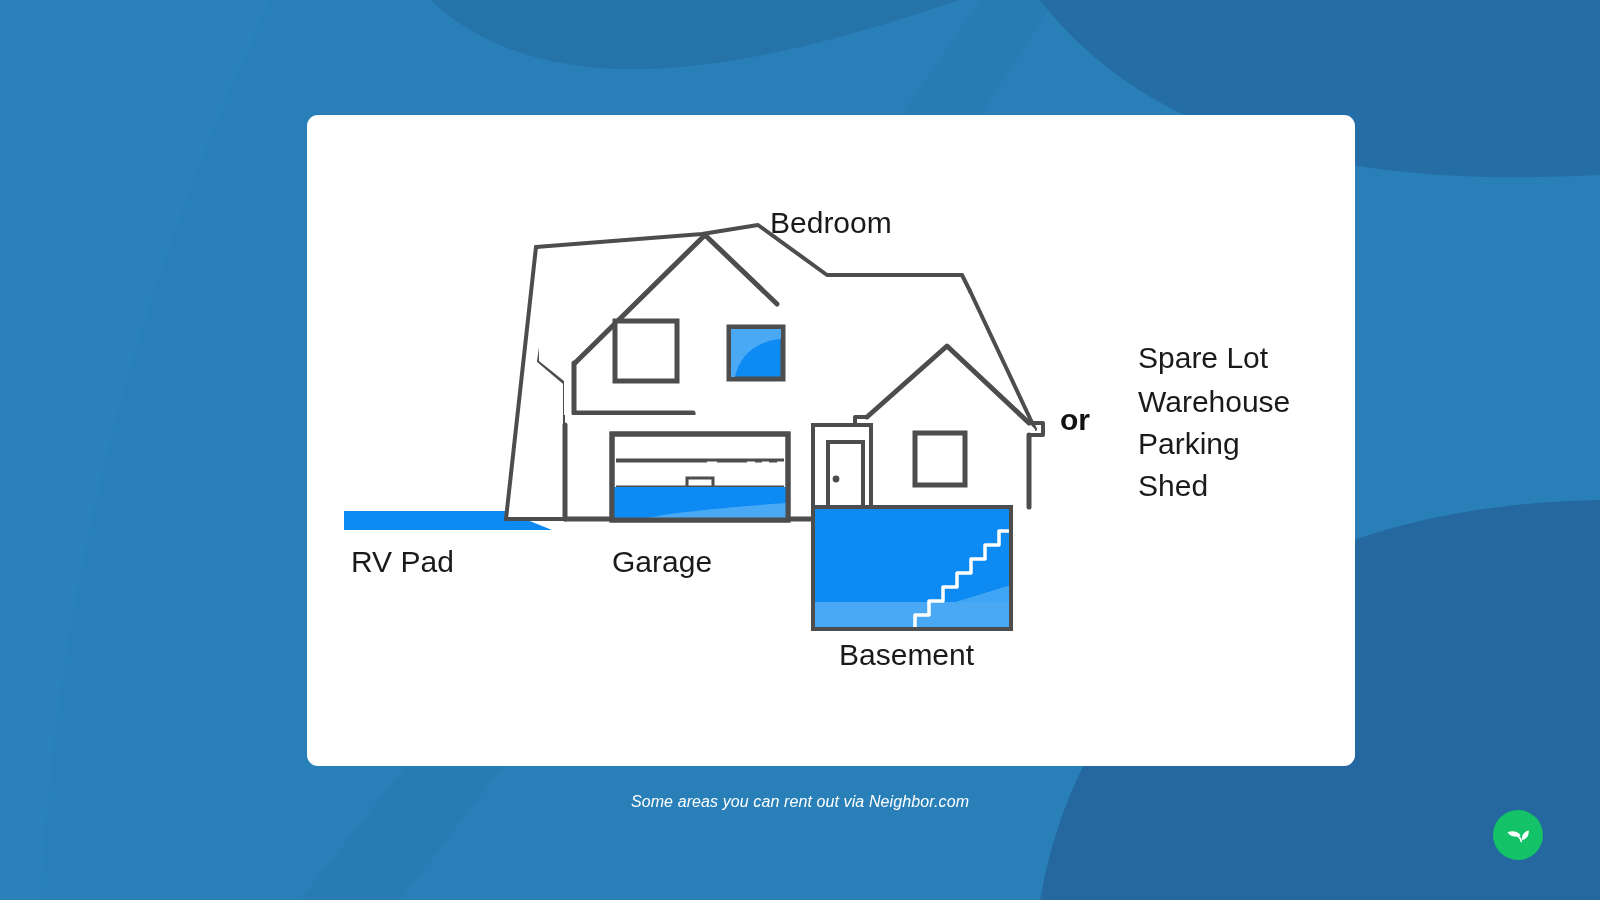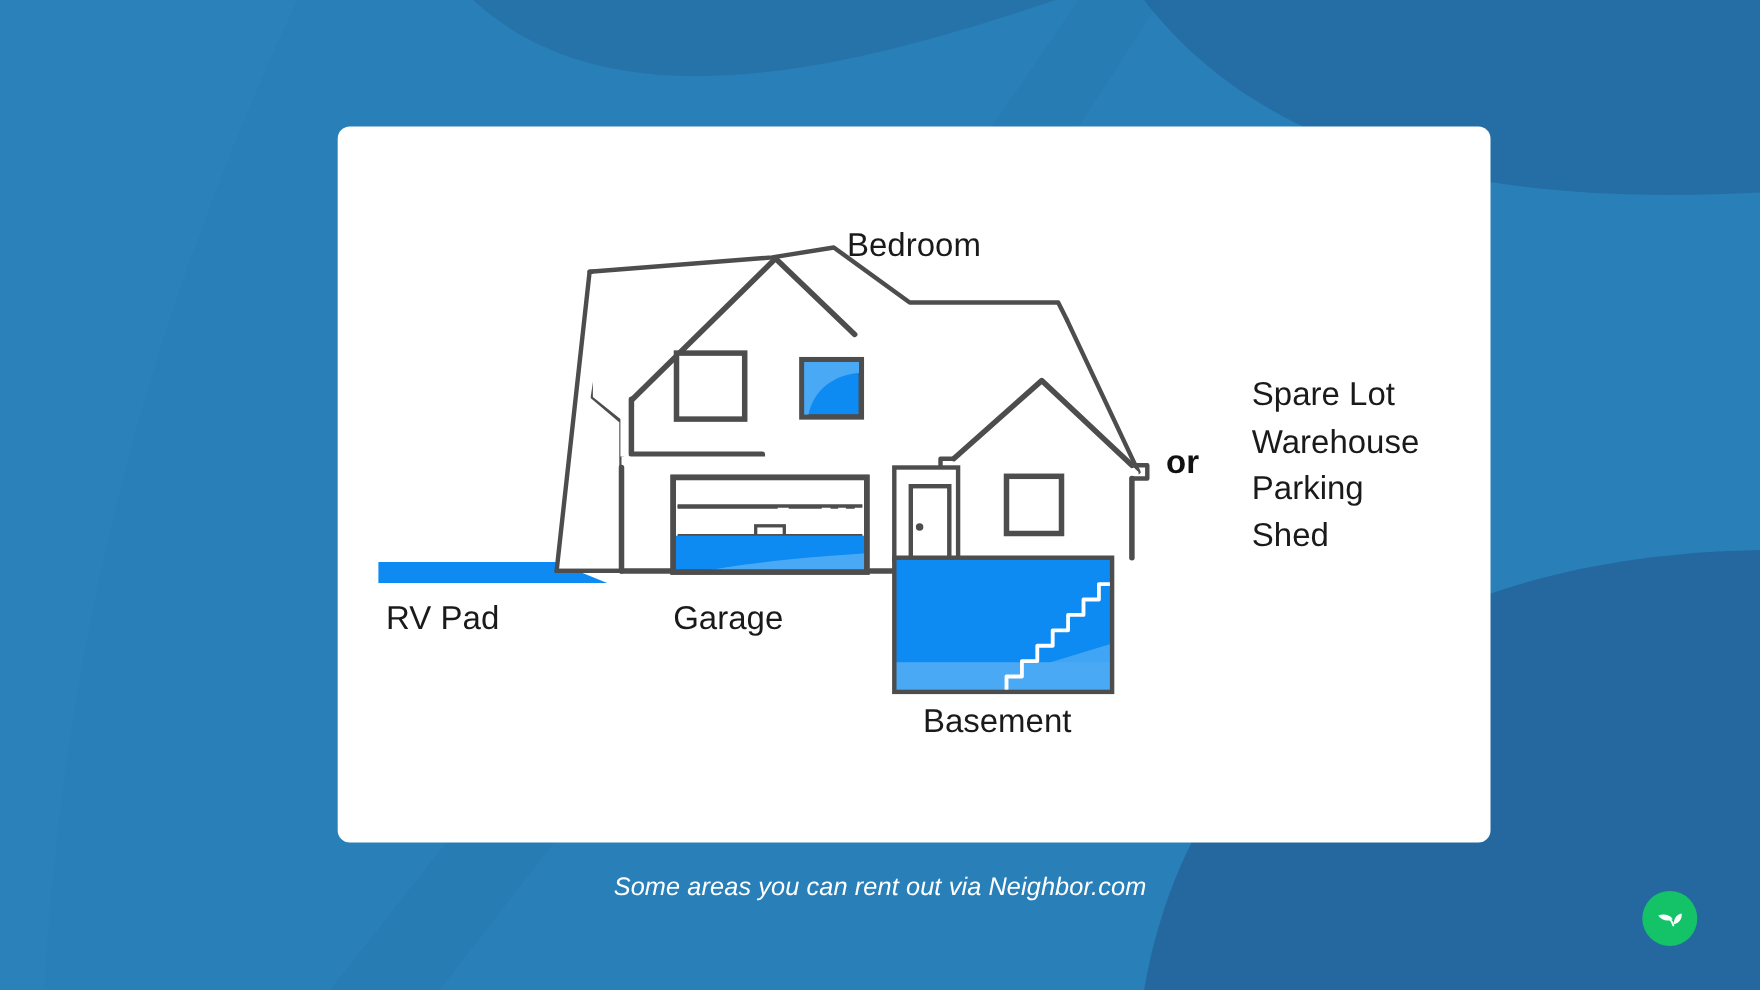--- a/index.html
+++ b/index.html
@@ -46,21 +46,21 @@
     display: block;
   }
   
   #caption {
     position: absolute;
     left: 0;
     top: 793px;
     width: 1600px;
     text-align: center;
     color: #ffffff;
-    font-size: 23px;
+    font-size: 16px;
     font-style: italic;
     font-family: "Liberation Sans", sans-serif;
     letter-spacing: 0.1px;
     white-space: nowrap;
   }
   
   #badge {
     position: absolute;
     left: 1493px;
     top: 810px;

